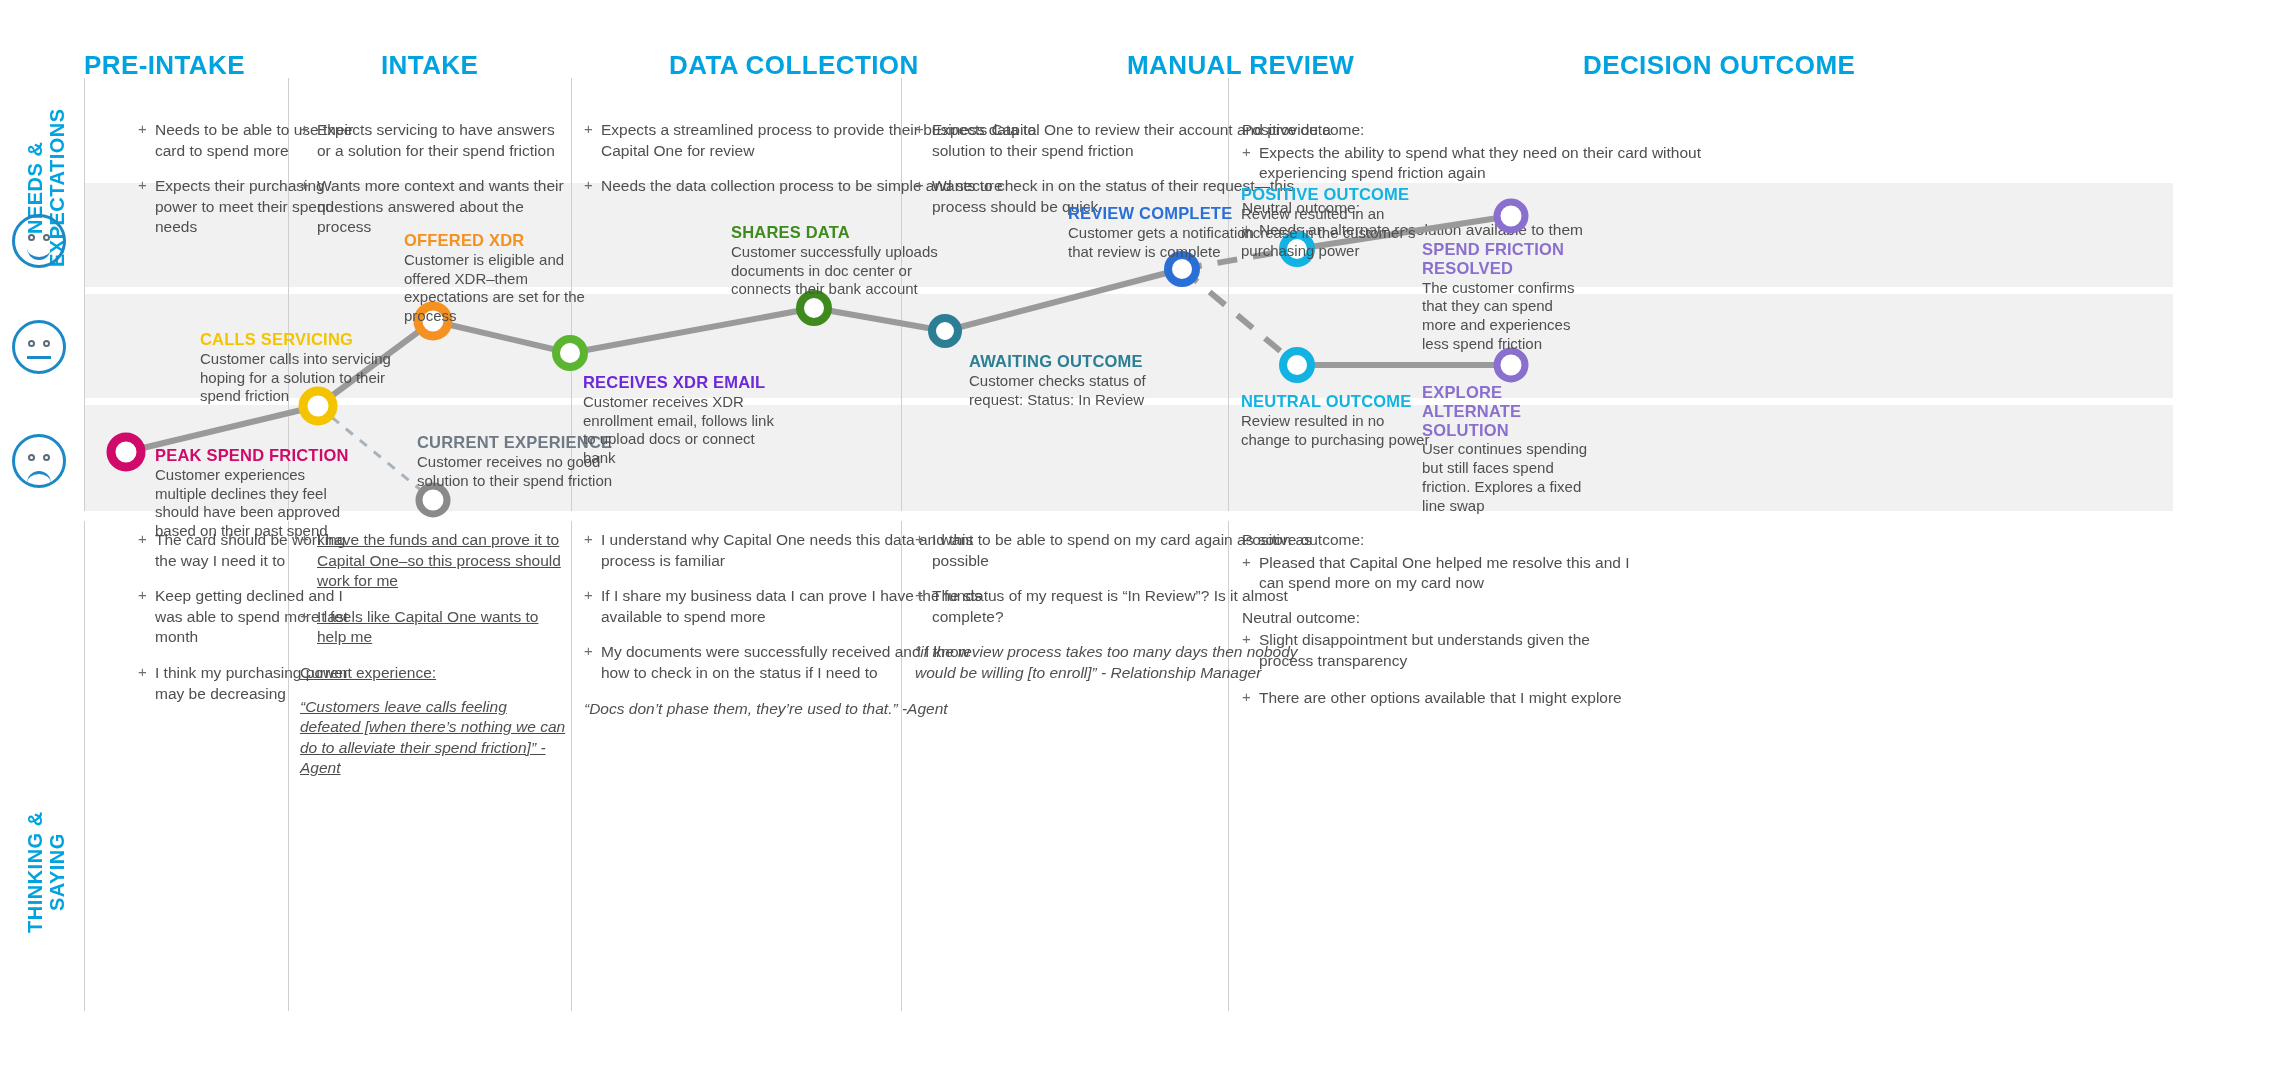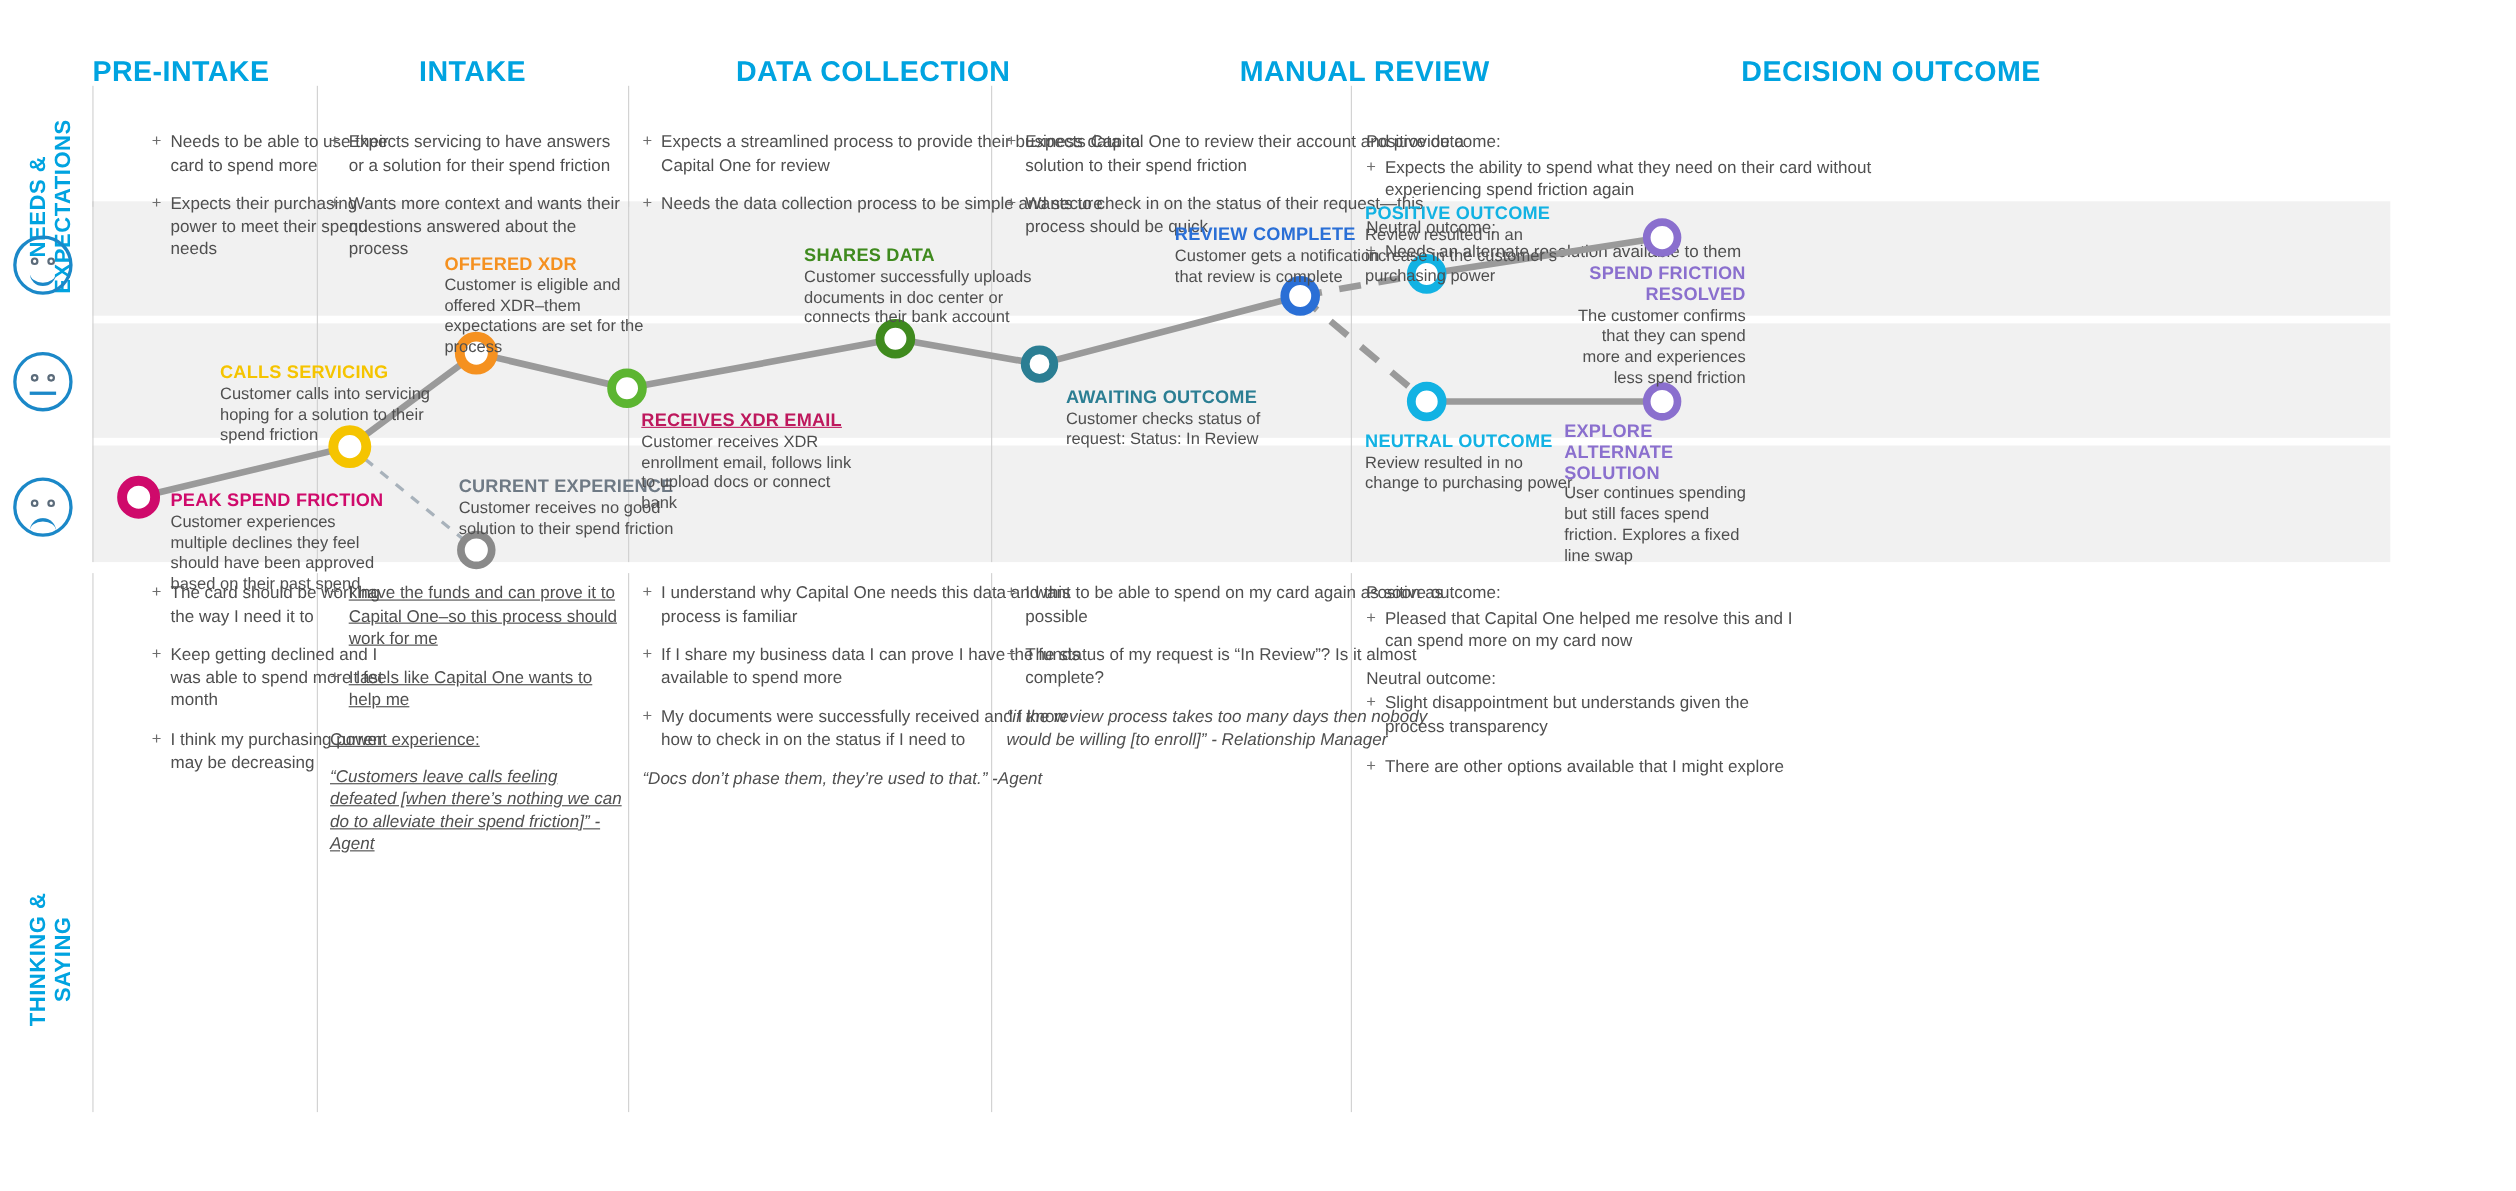--- a/index.html
+++ b/index.html
@@ -193,21 +193,21 @@
     <p class="ttl" style="color:#f59120;">OFFERED XDR</p>
     <p class="dsc">Customer is eligible and offered XDR–them expectations are set for the process</p>
   </div>
 
   <div class="callout" style="left:417px;top:433px;width:210px;">
     <p class="ttl" style="color:#6f7a85;">CURRENT EXPERIENCE</p>
     <p class="dsc">Customer receives no good solution to their spend friction</p>
   </div>
 
   <div class="callout" style="left:583px;top:373px;width:205px;">
-    <p class="ttl" style="color:#be185d;text-decoration:underline;">RECEIVES XDR EMAIL</p>
+    <p class="ttl" style="color:#6d28d9;">RECEIVES XDR EMAIL</p>
     <p class="dsc">Customer receives XDR enrollment email, follows link to upload docs or connect bank</p>
   </div>
 
   <div class="callout" style="left:731px;top:223px;width:212px;">
     <p class="ttl" style="color:#3f8a1e;">SHARES DATA</p>
     <p class="dsc">Customer successfully uploads documents in doc center or connects their bank account</p>
   </div>
 
   <div class="callout" style="left:969px;top:352px;width:200px;">
     <p class="ttl" style="color:#2b7e93;">AWAITING OUTCOME</p>
@@ -217,21 +217,21 @@
   <div class="callout" style="left:1068px;top:204px;width:200px;">
     <p class="ttl" style="color:#2a6fd6;">REVIEW COMPLETE</p>
     <p class="dsc">Customer gets a notification that review is complete</p>
   </div>
 
   <div class="callout" style="left:1241px;top:185px;width:200px;">
     <p class="ttl" style="color:#12b2e3;">POSITIVE OUTCOME</p>
     <p class="dsc">Review resulted in an increase in the customer’s purchasing power</p>
   </div>
 
-  <div class="callout" style="left:1422px;top:240px;width:165px;text-align:right;">
+  <div class="callout" style="left:1422px;top:240px;width:165px;">
     <p class="ttl" style="color:#8a6fce;">SPEND FRICTION RESOLVED</p>
     <p class="dsc">The customer confirms that they can spend more and experiences less spend friction</p>
   </div>
 
   <div class="callout" style="left:1241px;top:392px;width:190px;">
     <p class="ttl" style="color:#12b2e3;">NEUTRAL OUTCOME</p>
     <p class="dsc">Review resulted in no change to purchasing power</p>
   </div>
 
   <div class="callout" style="left:1422px;top:383px;width:175px;">

